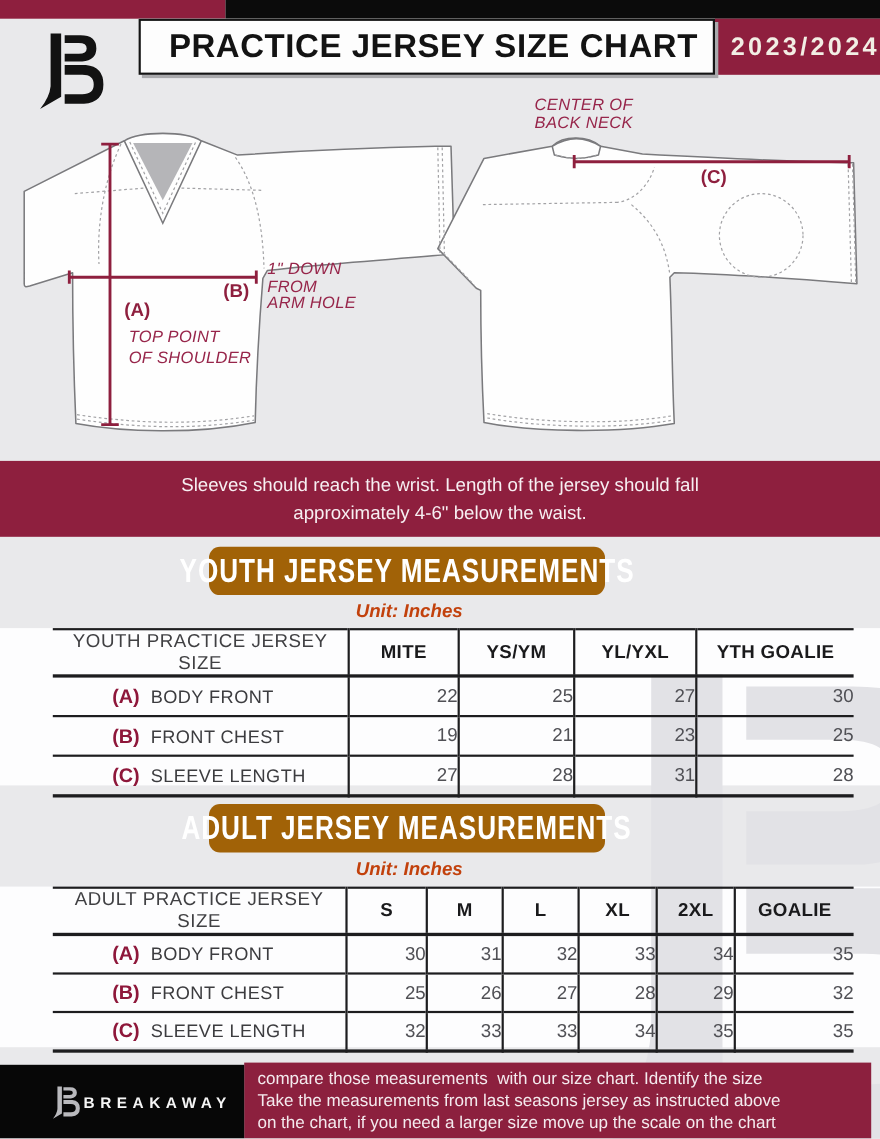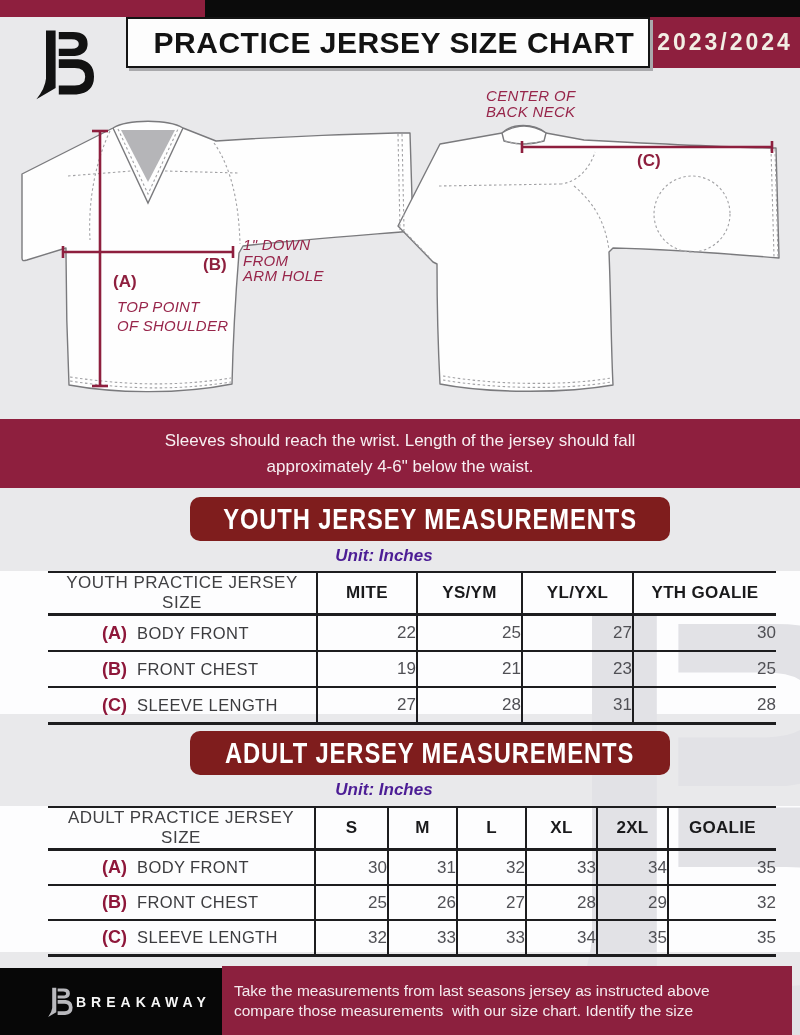--- a/index.html
+++ b/index.html
@@ -7,40 +7,40 @@
        background:#e9e9eb;font-family:"Liberation Sans",sans-serif;}
   .abs{position:absolute;}
   
   .strip-maroon{left:0;top:0;width:205px;height:17px;background:#8e1f3e;}
   .strip-black{left:205px;top:0;width:595px;height:17px;background:#0b0b0b;}
   .title-box{left:126px;top:17px;width:524px;height:51px;background:#fdfdfd;
              border:2px solid #141414;box-sizing:border-box;box-shadow:3px 3px 0 #a9a9ac;
              display:flex;align-items:center;justify-content:center;z-index:3;padding-left:12px;}
   .title-box span{font-size:30px;font-weight:bold;color:#131313;letter-spacing:.5px;}
   .year-box{left:650px;top:17px;width:150px;height:51px;background:#8e1f3e;
-            display:flex;align-items:center;justify-content:center;z-index:2;}
+            display:flex;align-items:center;justify-content:flex-end;z-index:2;}
   .year-box span{font-size:23px;font-weight:bold;color:#f2eee4;letter-spacing:3px;}
   
   .white-band{left:0;width:800px;background:#fdfdfe;z-index:0;}
   #wm{z-index:1;opacity:1;}
   .content{z-index:2;}
   
   .mkey{font-size:17px;font-weight:bold;color:#8e1f3e;z-index:4;}
   .mtext{font-size:15px;font-style:italic;color:#97254a;line-height:19px;letter-spacing:.3px;z-index:4;}
   
   .notice{left:0;top:419px;width:800px;height:69px;background:#8e1f3e;color:#f7eff2;
           display:flex;flex-direction:column;align-items:center;justify-content:center;
           font-size:17px;line-height:26px;z-index:2;}
   
-  .pill{left:190px;width:480px;height:44px;background:#7f1d1d;border-radius:10px;
+  .pill{left:190px;width:360px;height:44px;background:#a16207;border-radius:10px;
         display:flex;align-items:center;justify-content:center;z-index:2;}
   .pill span{color:#fff;font-weight:bold;font-size:27px;letter-spacing:1px;
              display:inline-block;transform:scale(.88,1.12);white-space:nowrap;}
-  .unit{left:16px;width:736px;text-align:center;font-size:17px;font-weight:bold;
-        font-style:italic;color:#4c1d95;z-index:2;}
+  .unit{left:4px;width:736px;text-align:center;font-size:17px;font-weight:bold;
+        font-style:italic;color:#c2410c;z-index:2;}
   
   table{border-collapse:collapse;table-layout:fixed;width:728px;}
   .tblwrap{left:48px;z-index:2;}
   th,td{padding:0;margin:0;}
   thead tr{border-top:2px solid #1d1d1f;border-bottom:3px solid #1d1d1f;}
   tbody tr{border-bottom:2px solid #1d1d1f;}
   tbody tr:last-child{border-bottom:3px solid #1d1d1f;}
   .vline{border-left:2px solid #1d1d1f;}
   .colhead{text-align:center;font-weight:bold;font-size:17px;color:#1a1a1c;letter-spacing:.3px;}
   .sizehead{text-align:center;font-weight:normal;font-size:17px;color:#404043;letter-spacing:.5px;}
@@ -265,22 +265,23 @@
         <td class="val vline">33</td>
         <td class="val vline">34</td>
         <td class="val vline">35</td>
         <td class="val vline">35</td>
       </tr>
     </tbody>
   </table>
 </div>
 
 <div class="abs foot-maroon">
+  <div>compare those measurements  with our size chart. Identify the size</div>
   <div>Take the measurements from last seasons jersey as instructed above</div>
-  <div>compare those measurements  with our size chart. Identify the size</div>
+  <div>on the chart, if you need a larger size move up the scale on the chart</div>
 </div>
 <div class="abs foot-black">
   <svg style="margin-left:42px;" width="34" height="40" viewBox="0 0 100 100">
     <g fill="#b9b9bd">
       <path d="M30,8 L42,8 L42,80 L18,94 Q29,80 30,68 Z"></path>
       <path d="M46,10 L64,10 Q82,10 82,25 Q82,38 66,40 L46,40 L46,31 L62,31 Q71,31 71,25 Q71,19 62,19 L46,19 Z"></path>
       <path d="M46,44 L70,44 Q90,46 90,66 Q90,86 68,88 L46,88 L46,77 L66,77 Q79,77 79,66 Q79,55 66,55 L46,55 Z"></path>
     </g>
   </svg>
   <span class="brand">BREAKAWAY</span>

